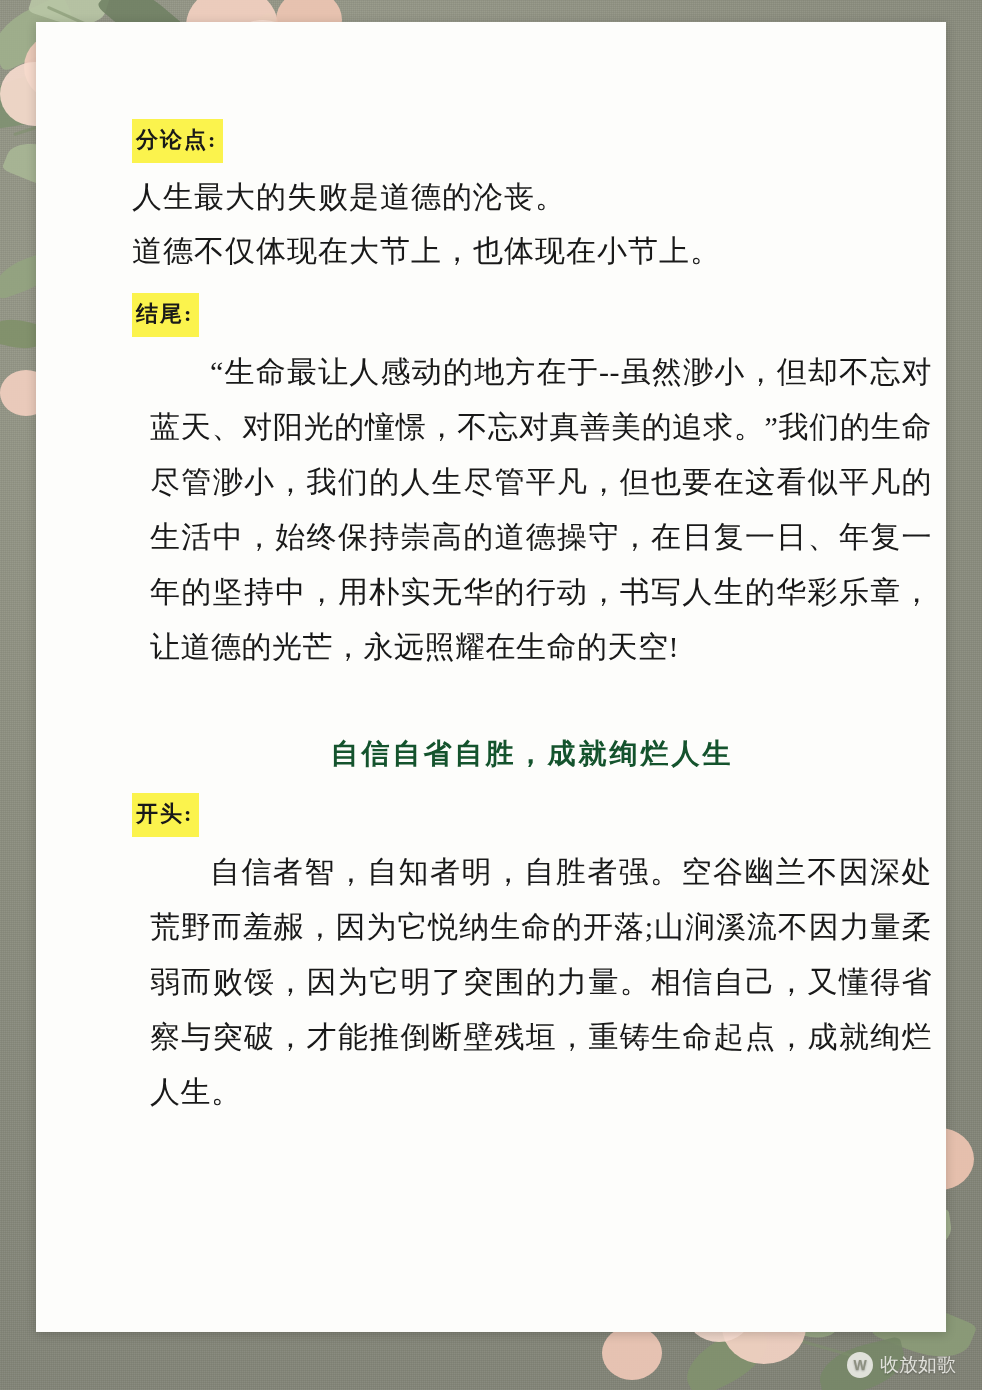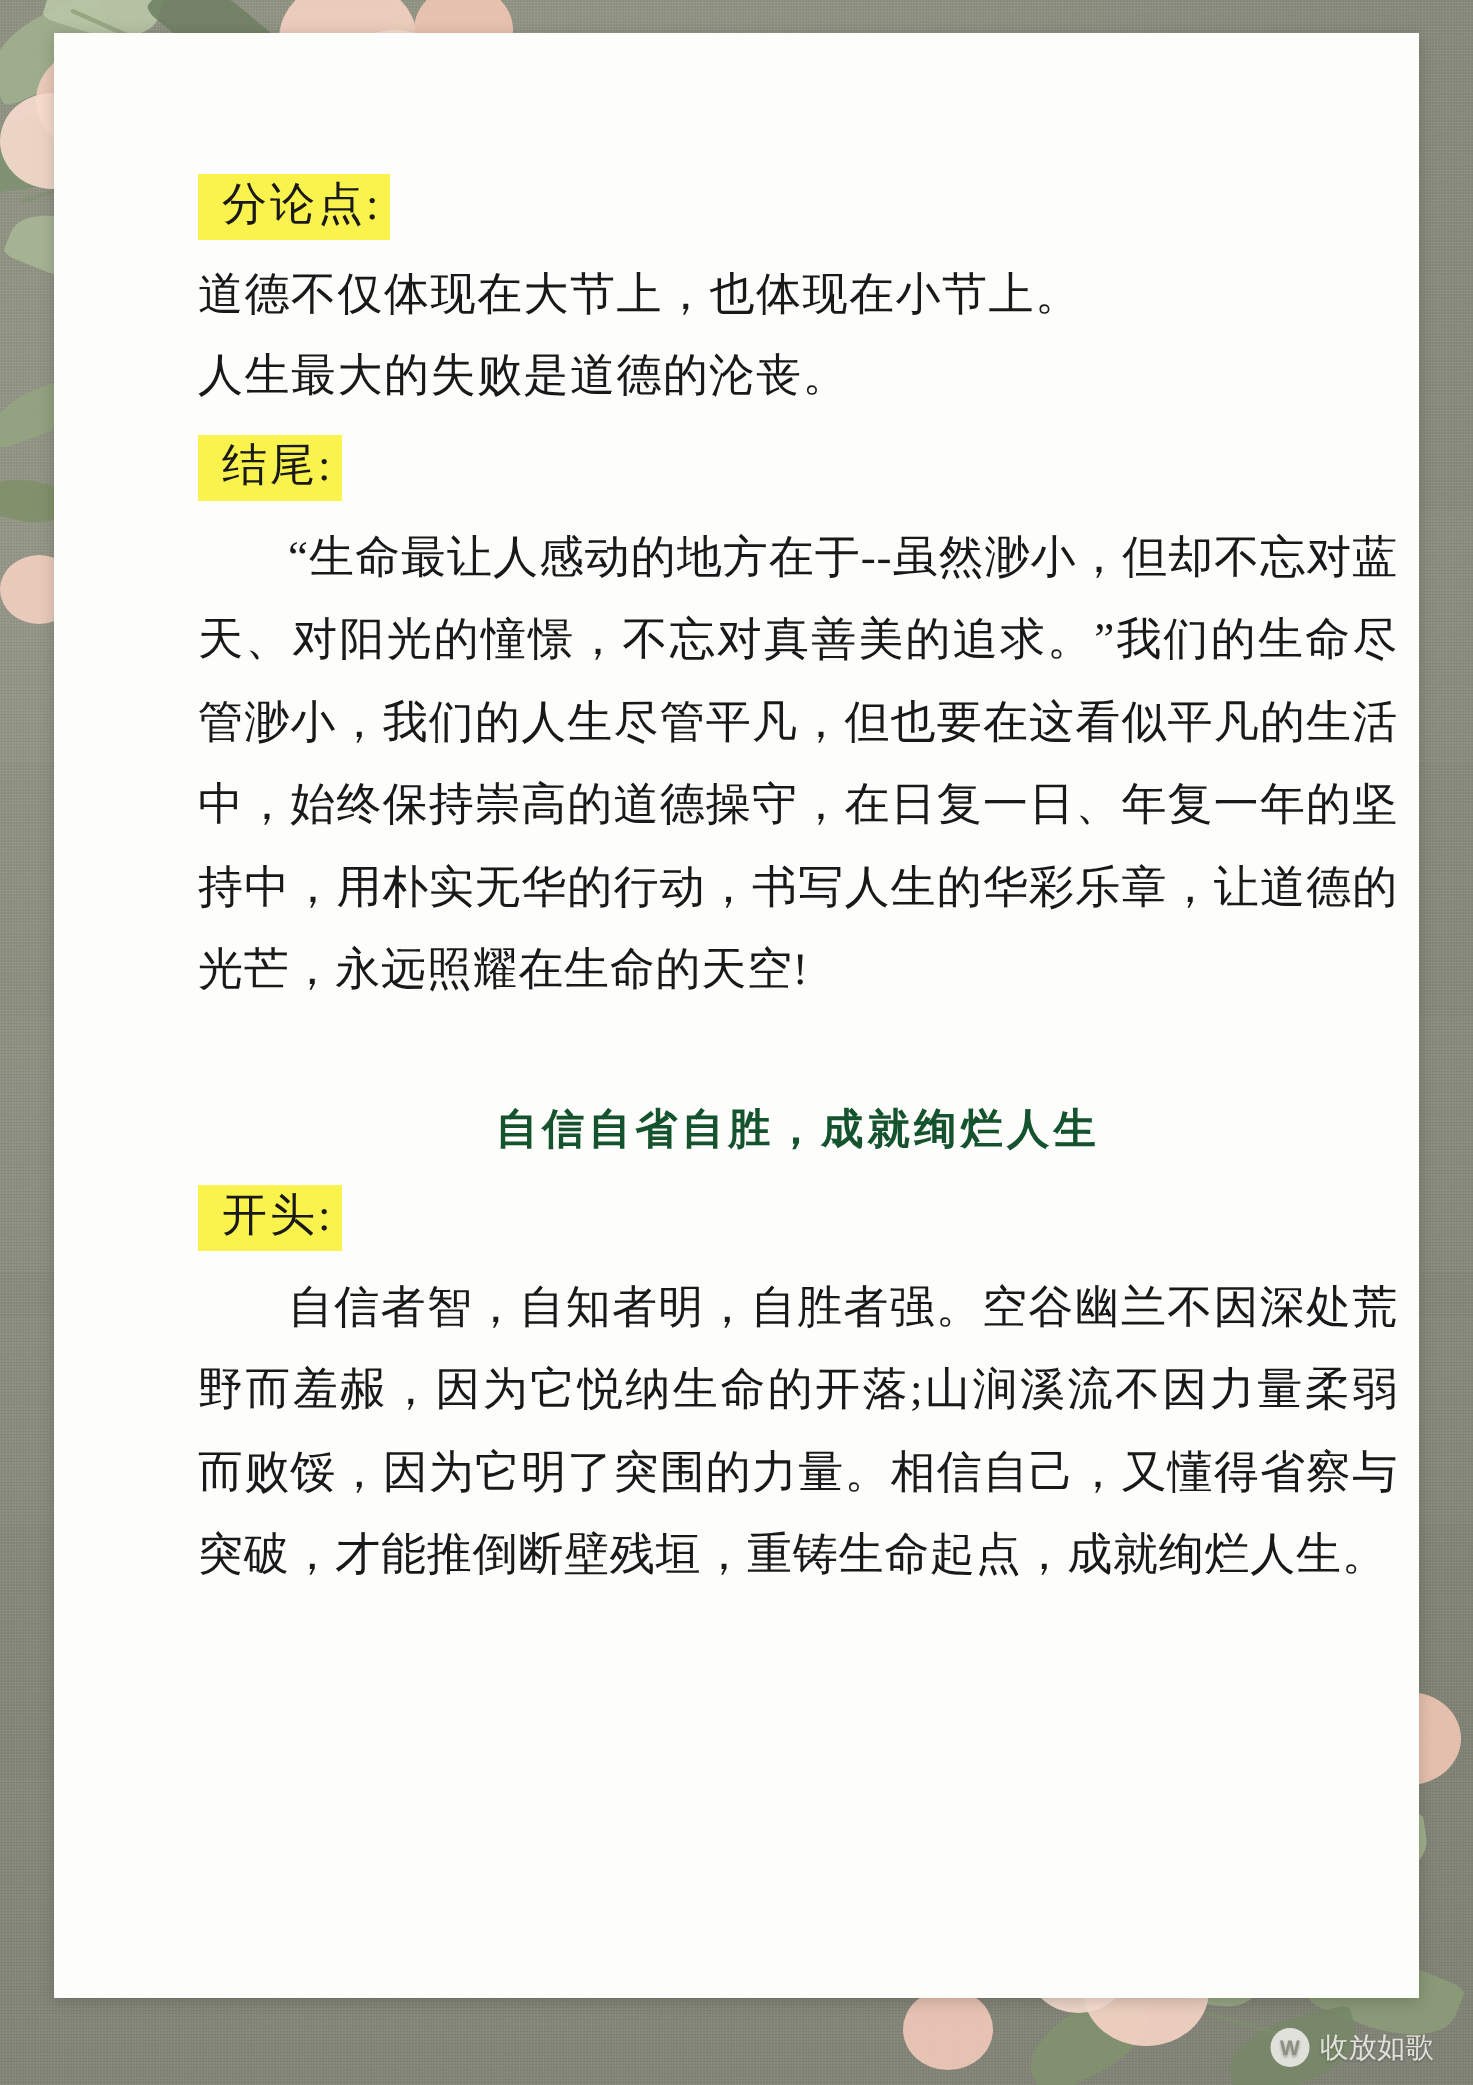--- a/index.html
+++ b/index.html
@@ -70,36 +70,37 @@
   .line {
     font-size: 30px;
     line-height: 54px;
     letter-spacing: 1px;
     white-space: pre-wrap;
     font-family: "Liberation Serif", "DejaVu Serif", serif;
   }
   .hl {
     display: inline-block;
     background: #fbf34d;
-    padding: 1px 6px 3px 16px;
-    font-size: 30px;
+    padding: 1px 6px 3px 4px;
+    font-size: 22px;
     line-height: 40px;
-    font-weight: 400;
+    font-weight: 700;
     letter-spacing: 2px;
   }
   .hl-row {
     line-height: 56px;
   }
   .para {
     font-size: 30px;
     line-height: 55px;
     letter-spacing: 0.5px;
     text-align: justify;
     text-justify: inter-ideograph;
     white-space: pre-wrap;
+    margin-left: 18px;
   }
   .indent {
     text-indent: 60px;
   }
   .gap-sm { height: 10px; }
   .gap-lg { height: 56px; }
 
   .section-title {
     text-align: center;
     color: #14532d;
@@ -186,22 +187,22 @@
   </div>
 
   <div id="card">
 
     <div id="content">
 
       <div class="hl-row">
         <span class="hl">分论点:</span>
       </div>
 
+      <div class="line">人生最大的失败是道德的沦丧。</div>
       <div class="line">道德不仅体现在大节上，也体现在小节上。</div>
-      <div class="line">人生最大的失败是道德的沦丧。</div>
 
       <div class="gap-sm"></div>
 
       <div class="hl-row">
         <span class="hl">结尾:</span>
       </div>
 
       <div class="para indent">“生命最让人感动的地方在于--虽然渺小，但却不忘对蓝天、对阳光的憧憬，不忘对真善美的追求。”我们的生命尽管渺小，我们的人生尽管平凡，但也要在这看似平凡的生活中，始终保持崇高的道德操守，在日复一日、年复一年的坚持中，用朴实无华的行动，书写人生的华彩乐章，让道德的光芒，永远照耀在生命的天空!</div>
 
       <div class="gap-lg"></div>

